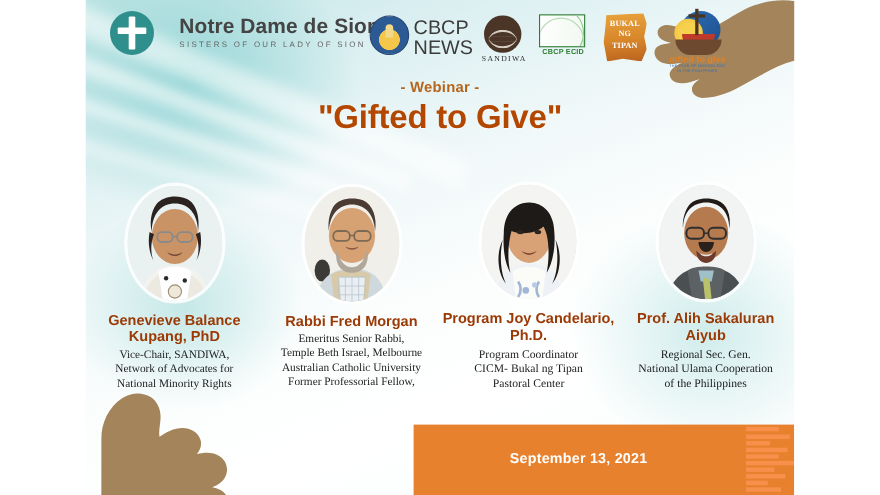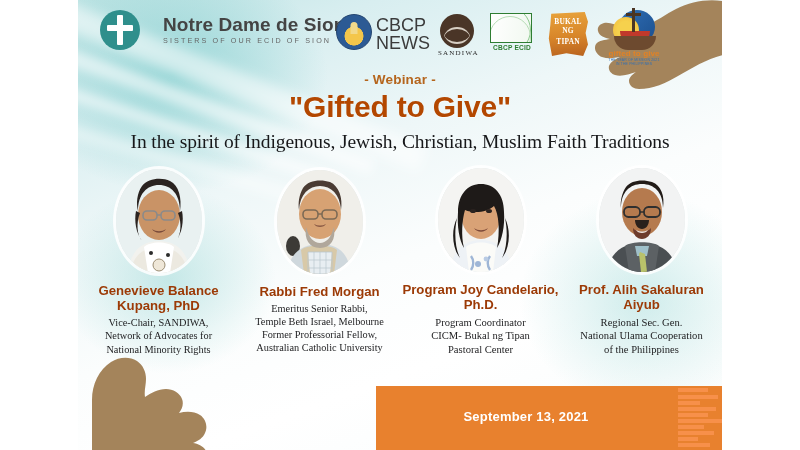--- a/index.html
+++ b/index.html
@@ -124,21 +124,21 @@
   <svg class="hand-tr" viewBox="0 0 150 104">
     <path fill="#a4845b" d="M150 6c-18-4-36-1-52 7-10 5-19 12-29 16-8 3-17 4-25 2-6-2-12-5-18-4-4 1-7 4-6 8 1 5 7 7 12 8-5 1-11 1-14 5-3 5 1 11 6 13 6 2 12 1 18 0-4 2-9 4-11 9-1 4 2 8 6 9 7 2 14-1 21-3-3 2-7 5-7 9 0 5 5 8 10 8 14 0 27-6 39-13 16-9 32-19 50-22z"></path>
   </svg>
 
   <div id="logobar">
 
     <div class="ndlogo">
       <div class="ndcircle"></div>
       <div class="ndtext">
         <div class="l1">Notre Dame de Sion</div>
-        <div class="l2">SISTERS OF OUR ECID OF SION</div>
+        <div class="l2">SISTERS OF OUR LADY OF SION</div>
       </div>
     </div>
 
     <div class="logo cbcpmark">
         <i></i>
       </div>
     <div class="logo cbcptext">
       <div>CBCP</div>
       <div>NEWS</div>
     </div>
@@ -168,21 +168,20 @@
           <div class="cross"></div>
           <div class="cross2"></div>
       </div>
       <div class="cap">gifted to give</div>
       <div class="cap2">THE YEAR OF MISSION 2021 IN THE PHILIPPINES</div>
     </div>
   </div>
 
   <div id="webinar">- Webinar -</div>
   <div id="title">"Gifted to Give"</div>
-  <div id="subtitle">In the spirit of Indigenous, Jewish, Christian, Muslim Faith Traditions</div>
 
   <div id="speakers">
 
     <div class="sp sp1">
       <div class="ph">
         <svg width="86" height="104" viewBox="0 0 86 104">
           <rect width="86" height="104" fill="#e9f1f1"></rect>
           <path d="M12 104c2-22 14-32 31-32s29 10 31 32z" fill="#f2f2ee"></path>
           <path d="M14 104c3-18 14-26 29-26s26 8 29 26z" fill="#ece9e0"></path>
           <ellipse cx="43" cy="46" rx="21" ry="25" fill="#c99366"></ellipse>
@@ -228,22 +227,22 @@
           <line x1="43" y1="82" x2="43" y2="104" stroke="#b9c6cf" stroke-width=".7"></line>
           <line x1="49" y1="82" x2="49" y2="104" stroke="#b9c6cf" stroke-width=".7"></line>
           <line x1="31" y1="90" x2="55" y2="90" stroke="#b9c6cf" stroke-width=".7"></line>
           <line x1="31" y1="98" x2="55" y2="98" stroke="#b9c6cf" stroke-width=".7"></line>
         </svg>
       </div>
       <div class="nm">Rabbi Fred Morgan</div>
       <div class="rl">
         <div>Emeritus Senior Rabbi,</div>
         <div>Temple Beth Israel, Melbourne</div>
+        <div>Australian Catholic University</div>
         <div>Former Professorial Fellow,</div>
-        <div>Australian Catholic University</div>
       </div>
     </div>
 
     <div class="sp sp3">
       <div class="ph">
         <svg width="86" height="104" viewBox="0 0 86 104">
           <rect width="86" height="104" fill="#f4f4f2"></rect>
           <path d="M12 104c2-22 14-32 31-32s29 10 31 32z" fill="#eef2f6"></path>
           <ellipse cx="43" cy="46" rx="20" ry="25" fill="#d9a276"></ellipse>
           <path d="M20 44c0-18 10-28 23-28s23 10 23 28c1 14-2 28-7 36 3-16 2-34-3-42-6 6-20 8-29 4-3 10-4 26-1 38-5-8-7-22-6-36z" fill="#1e1a18"></path>

